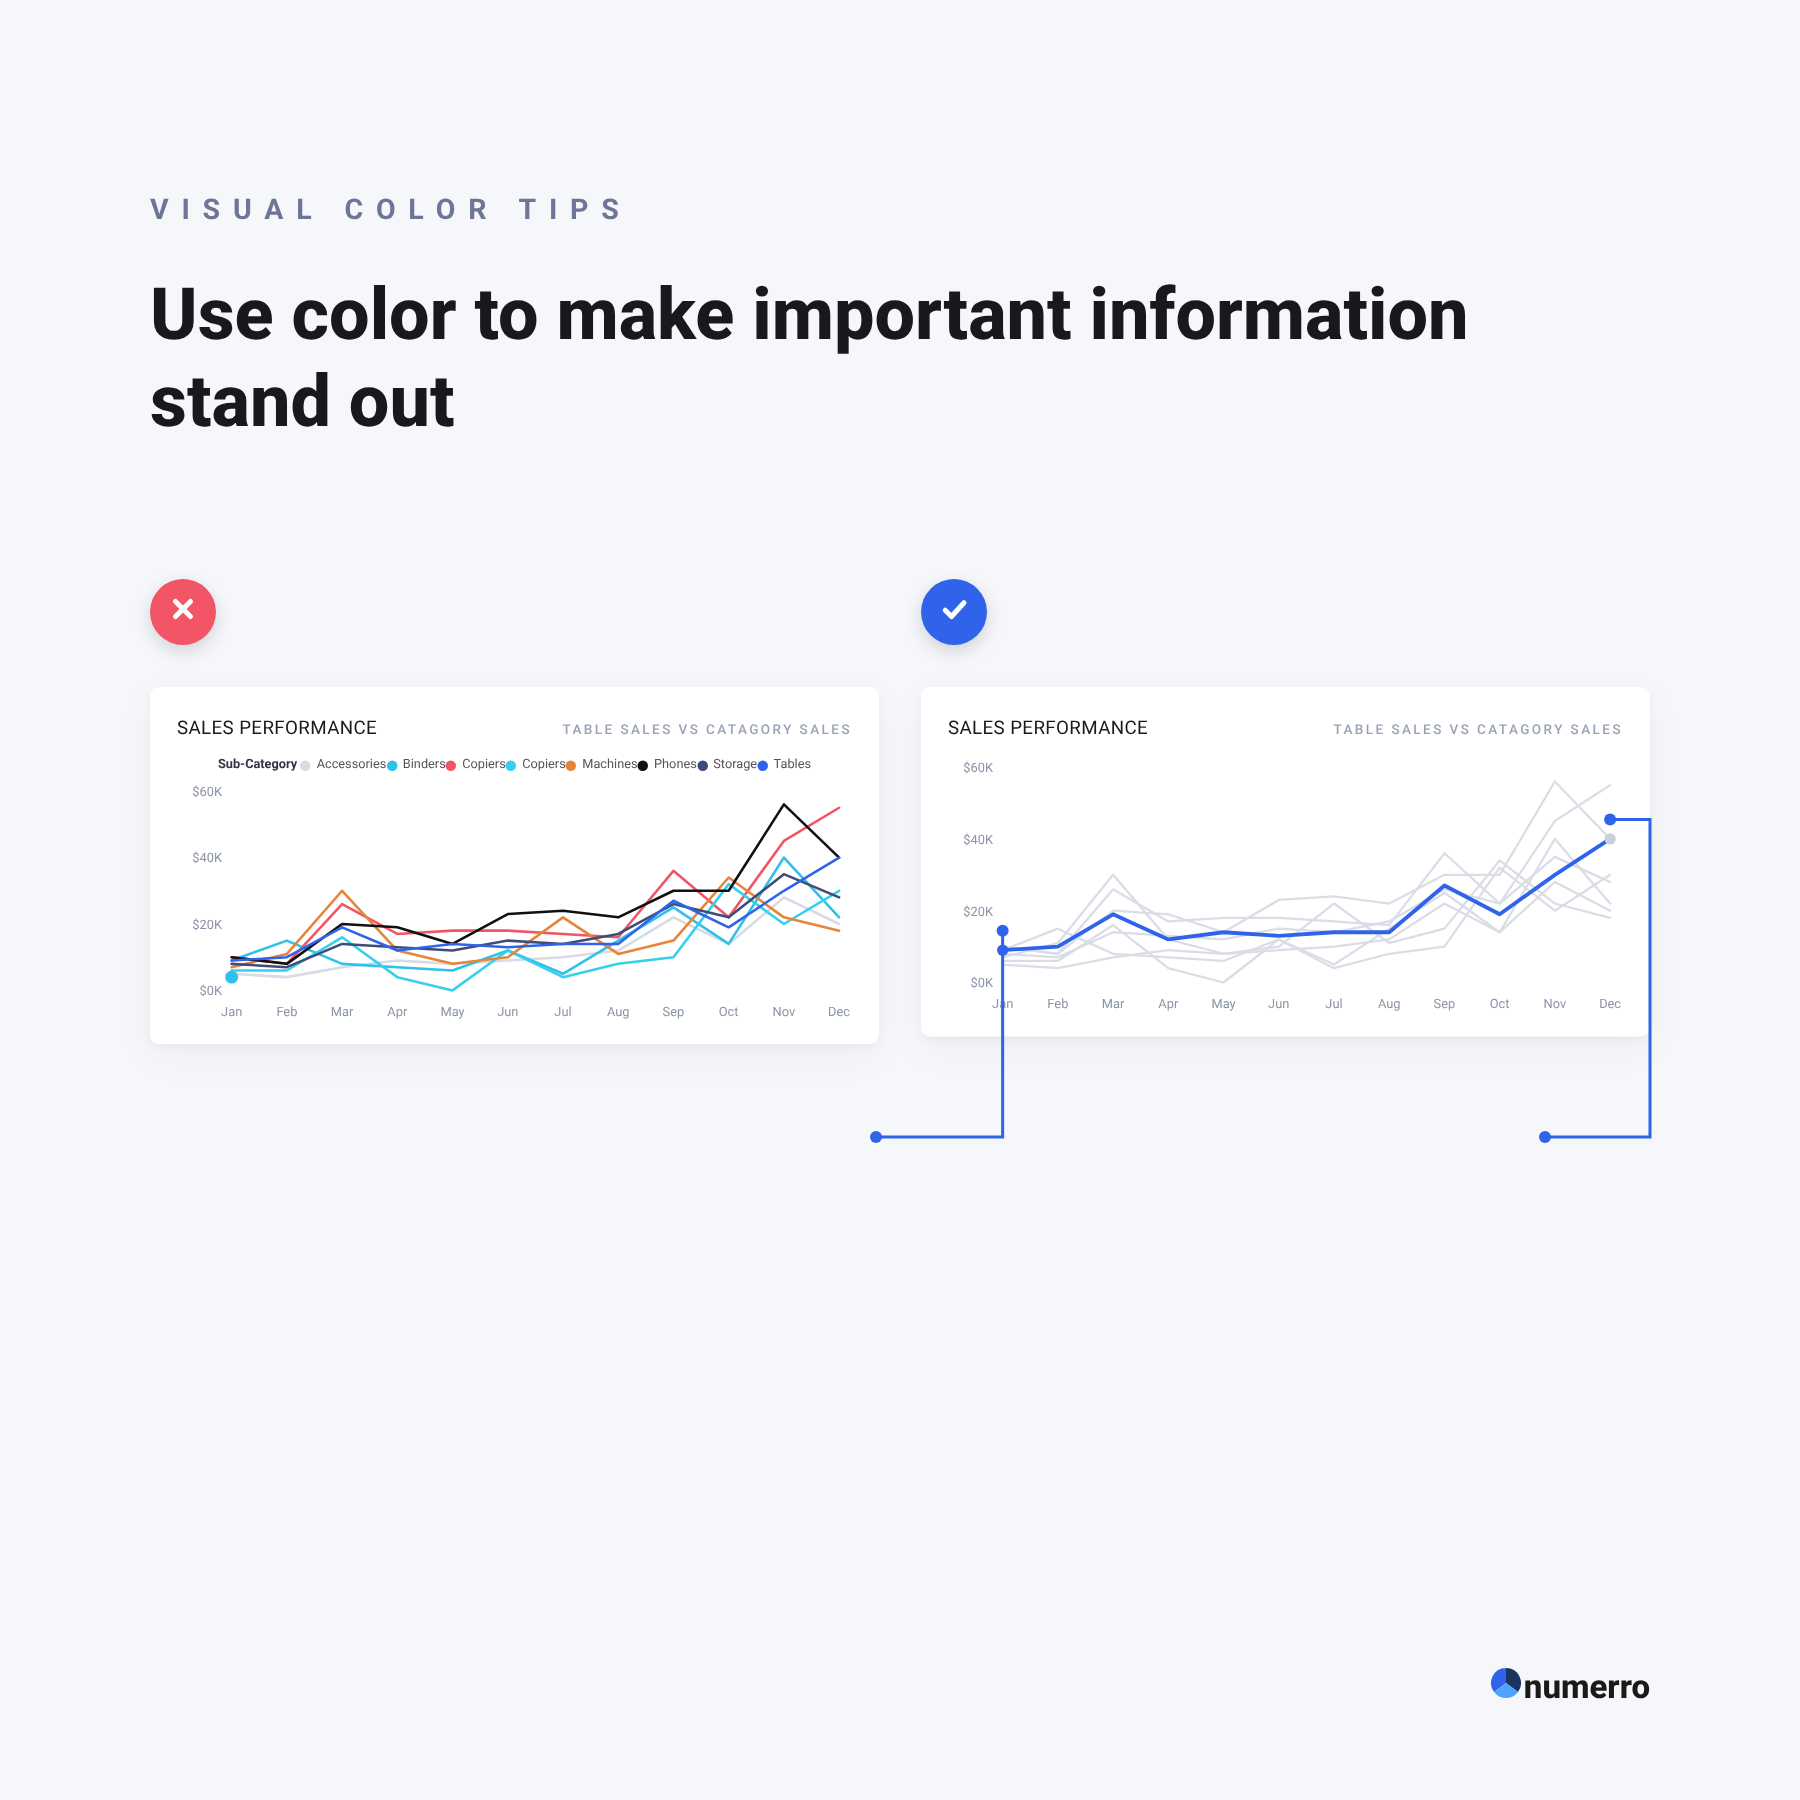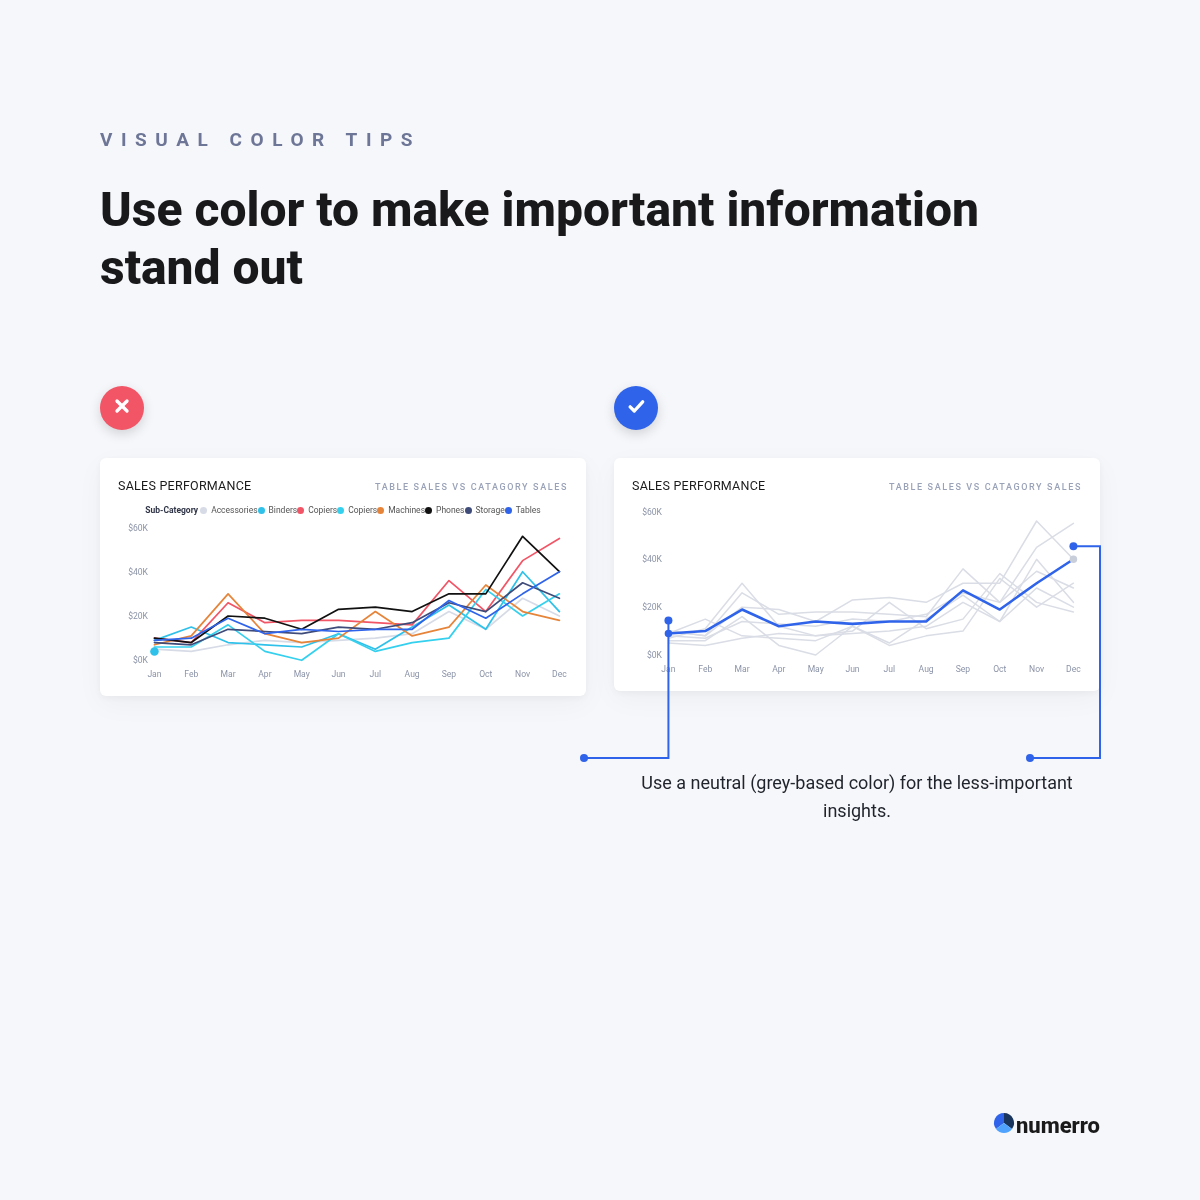--- a/index.html
+++ b/index.html
@@ -233,21 +233,20 @@
         </div>
         <svg id="callouts" class="callout-svg" width="546" height="340" style="left: -30px; top: 0px;">
             <circle cx="84.42857142857143" cy="162.46428571428572" r="4" fill="#2f63e9"></circle>
             <path d="M 84.42857142857143 162.46428571428572 L 84.42857142857143 300 L 0 300" fill="none" stroke="#2f63e9" stroke-width="2"></path>
             <circle cx="0" cy="300" r="4" fill="#2f63e9"></circle>
             <circle cx="489.4285714285714" cy="88.28571428571429" r="4" fill="#2f63e9"></circle>
             <path d="M 489.4285714285714 88.28571428571429 L 516 88.28571428571429 L 516 300 L 446 300" fill="none" stroke="#2f63e9" stroke-width="2"></path>
             <circle cx="446" cy="300" r="4" fill="#2f63e9"></circle>
           </svg>
       </div>
-      <div class="caption">Use a neutral (grey-based color) for the less-important insights.</div>
     </div>
 
   </div>
 </div>
 
 <div class="brand">
   <span>
     <svg viewBox="0 0 24 24">
       <path d="M12 2 A10 10 0 0 0 4 18 L12 12 Z" fill="#2f63e9"></path>
       <path d="M12 2 A10 10 0 0 1 20 18 L12 12 Z" fill="#19355e"></path>

